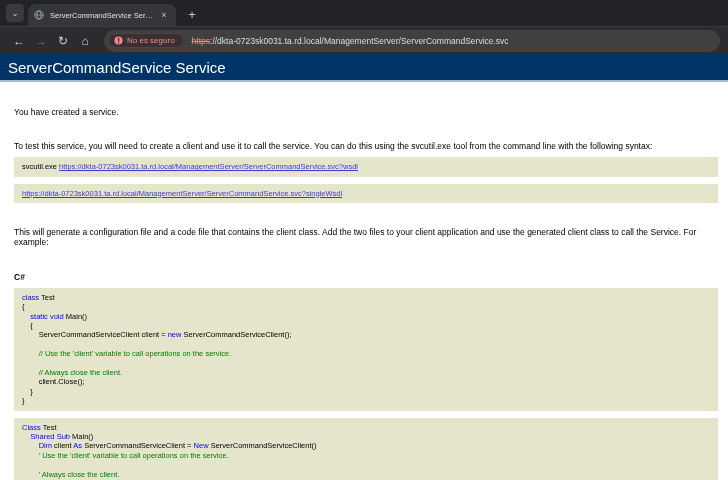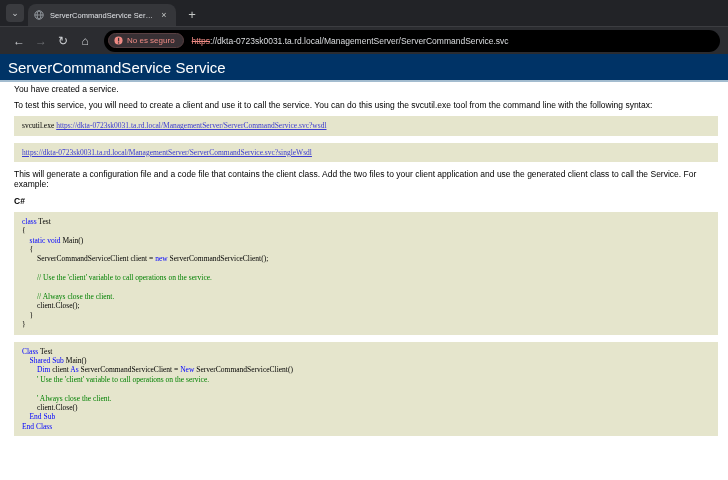--- a/index.html
+++ b/index.html
@@ -44,47 +44,47 @@
     display: flex; align-items: center; padding: 0 8px;
   }
   .nav-btn {
     width: 22px; height: 22px; display: flex; align-items: center;
     justify-content: center; color: #cfd1d4; font-size: 12px;
     border-radius: 11px; cursor: pointer; flex: none;
   }
   .nav-btn.disabled { color: #6f7175; }
   .omnibox {
     flex: 1; height: 22px; margin-left: 8px; border-radius: 11px;
-    background: #000000; display: flex; align-items: center; padding: 0 4px;
+    background: #404040; display: flex; align-items: center; padding: 0 4px;
     overflow: hidden;
   }
   .badge {
     display: flex; align-items: center; gap: 4px;
     border: 1px solid #584042; background: #383034; border-radius: 9px;
     padding: 2px 8px 2px 5px; margin-right: 8px; flex: none; cursor: pointer;
   }
   .badge-text { color: #ef8a84; font-size: 8px; white-space: nowrap; }
   .url { font-size: 8.5px; color: #dcdee1; white-space: nowrap; }
   .url .scheme { color: #ef8a84; text-decoration: line-through; }
 
   
   .banner {
     height: 28px; background: #003366; border-bottom: 2px solid #a3bccf;
     display: flex; align-items: center; padding-left: 8px;
   }
   .banner-title { color: #ffffff; font-size: 15px; font-weight: 400; }
 
   .content { padding: 1px 10px 0 14px; color: #000000; }
-  .content p { font-size: 8.5px; margin: 1px 0 6px 0; line-height: 1.2; }
+  .content p { font-size: 8.5px; margin: 24px 0 6px 0; line-height: 1.2; }
   .content p.code-label { font-weight: bold; font-size: 8.5px; }
   .content p.vb-gap { margin-top: 15px; }
 
   pre.codebox {
     background: #e5e5cc; padding: 5px 8px; margin: 0 0 7px 0;
-    font-family: Liberation Serif, serif; font-size: 7.5px;
+    font-family: Liberation Sans, sans-serif; font-size: 7.5px;
     line-height: 9.4px; white-space: pre; overflow: hidden;
   }
   pre.codebox a { color: #3b3bd1; text-decoration: underline; cursor: pointer; }
   .code-line { min-height: 9.4px; }
   .kw { color: #0000ff; text-align: right; }
   .cm { color: #008000; }
   .pl { color: #000000; }
 </style>
 </head>
 <body>

